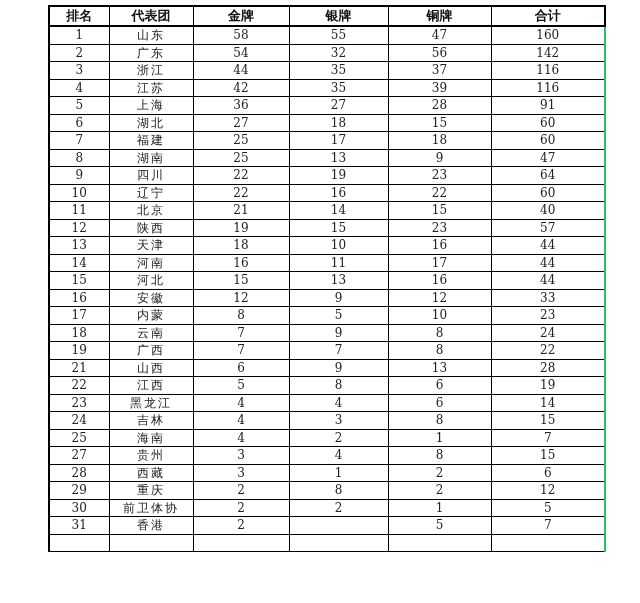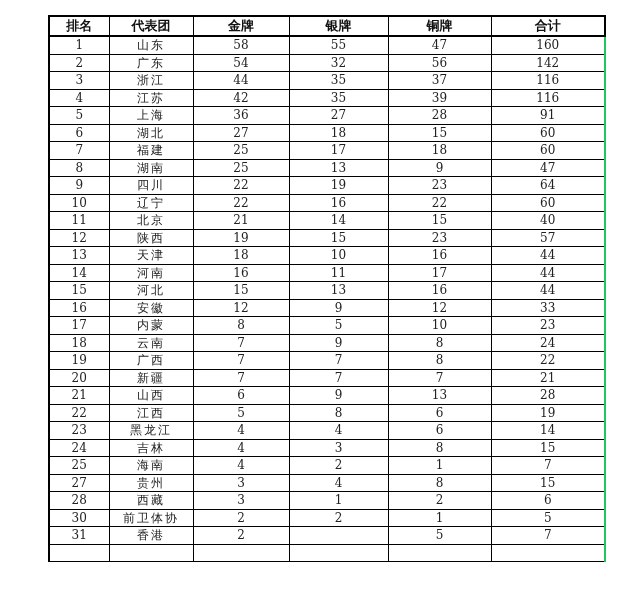--- a/index.html
+++ b/index.html
@@ -1,17 +1,17 @@
 <!DOCTYPE html>
 <html><head>
 <meta charset="utf-8">
 <style>
   html, body { margin:0; padding:0; background:#ffffff; }
   body { width:640px; height:603px; overflow:hidden; position:relative; }
-  .tbl-wrap { position:absolute; left:48px; top:15px; }
+  .tbl-wrap { position:absolute; left:48px; top:5px; }
   table.medals {
     border-collapse: collapse;
     table-layout: fixed;
     font-family: "DejaVu Serif", "Liberation Serif", serif;
     color:#111;
   }
   table.medals th, table.medals td {
     border: 1px solid #000;
     text-align:center;
     padding:0;
@@ -214,28 +214,20 @@
         </tr>
         <tr>
           <td>19</td>
           <td class="name">广西</td>
           <td>7</td>
           <td>7</td>
           <td>8</td>
           <td>22</td>
         </tr>
         <tr>
-          <td>20</td>
-          <td class="name">新疆</td>
-          <td>7</td>
-          <td>7</td>
-          <td>7</td>
-          <td>21</td>
-        </tr>
-        <tr>
           <td>21</td>
           <td class="name">山西</td>
           <td>6</td>
           <td>9</td>
           <td>13</td>
           <td>28</td>
         </tr>
         <tr>
           <td>22</td>
           <td class="name">江西</td>
@@ -276,20 +268,28 @@
           <td>8</td>
           <td>15</td>
         </tr>
         <tr>
           <td>28</td>
           <td class="name">西藏</td>
           <td>3</td>
           <td>1</td>
           <td>2</td>
           <td>6</td>
+        </tr>
+        <tr>
+          <td>29</td>
+          <td class="name">重庆</td>
+          <td>2</td>
+          <td>8</td>
+          <td>2</td>
+          <td>12</td>
         </tr>
         <tr>
           <td>30</td>
           <td class="name">前卫体协</td>
           <td>2</td>
           <td>2</td>
           <td>1</td>
           <td>5</td>
         </tr>
         <tr>

